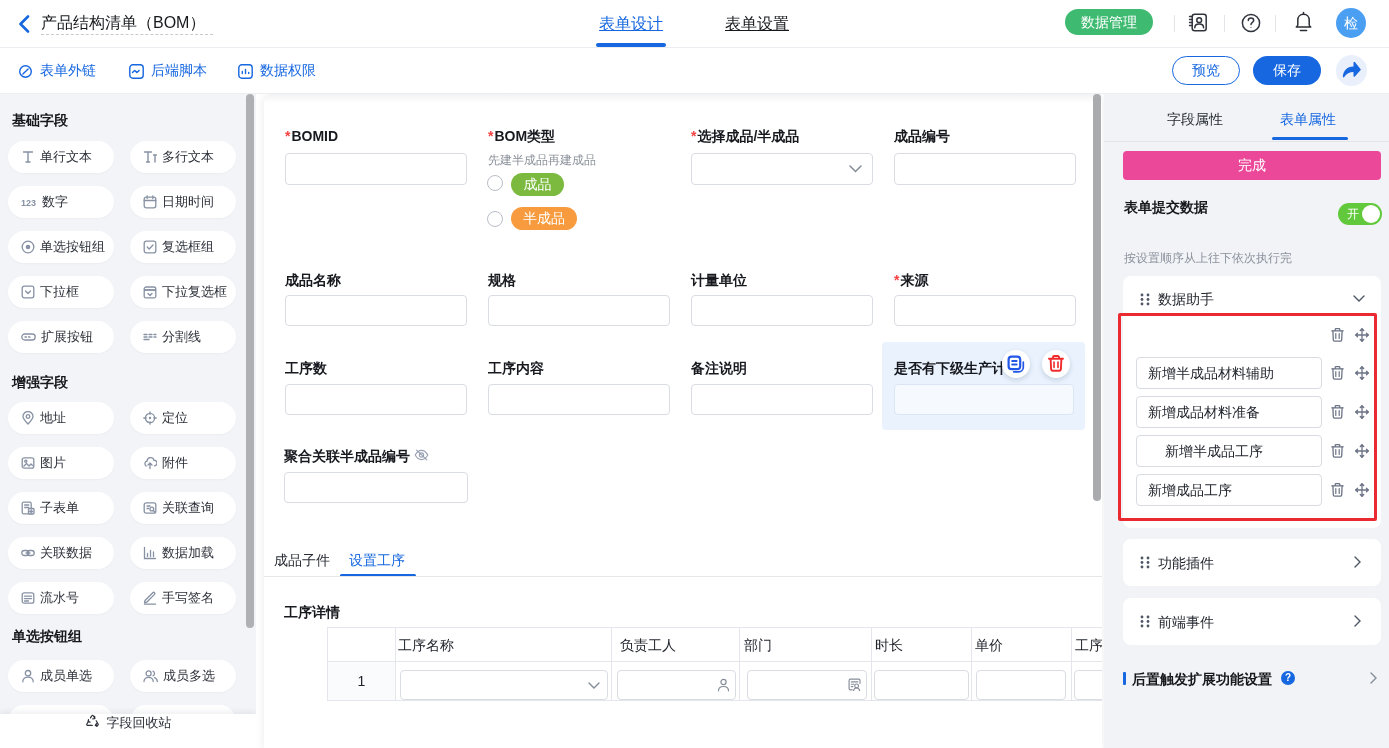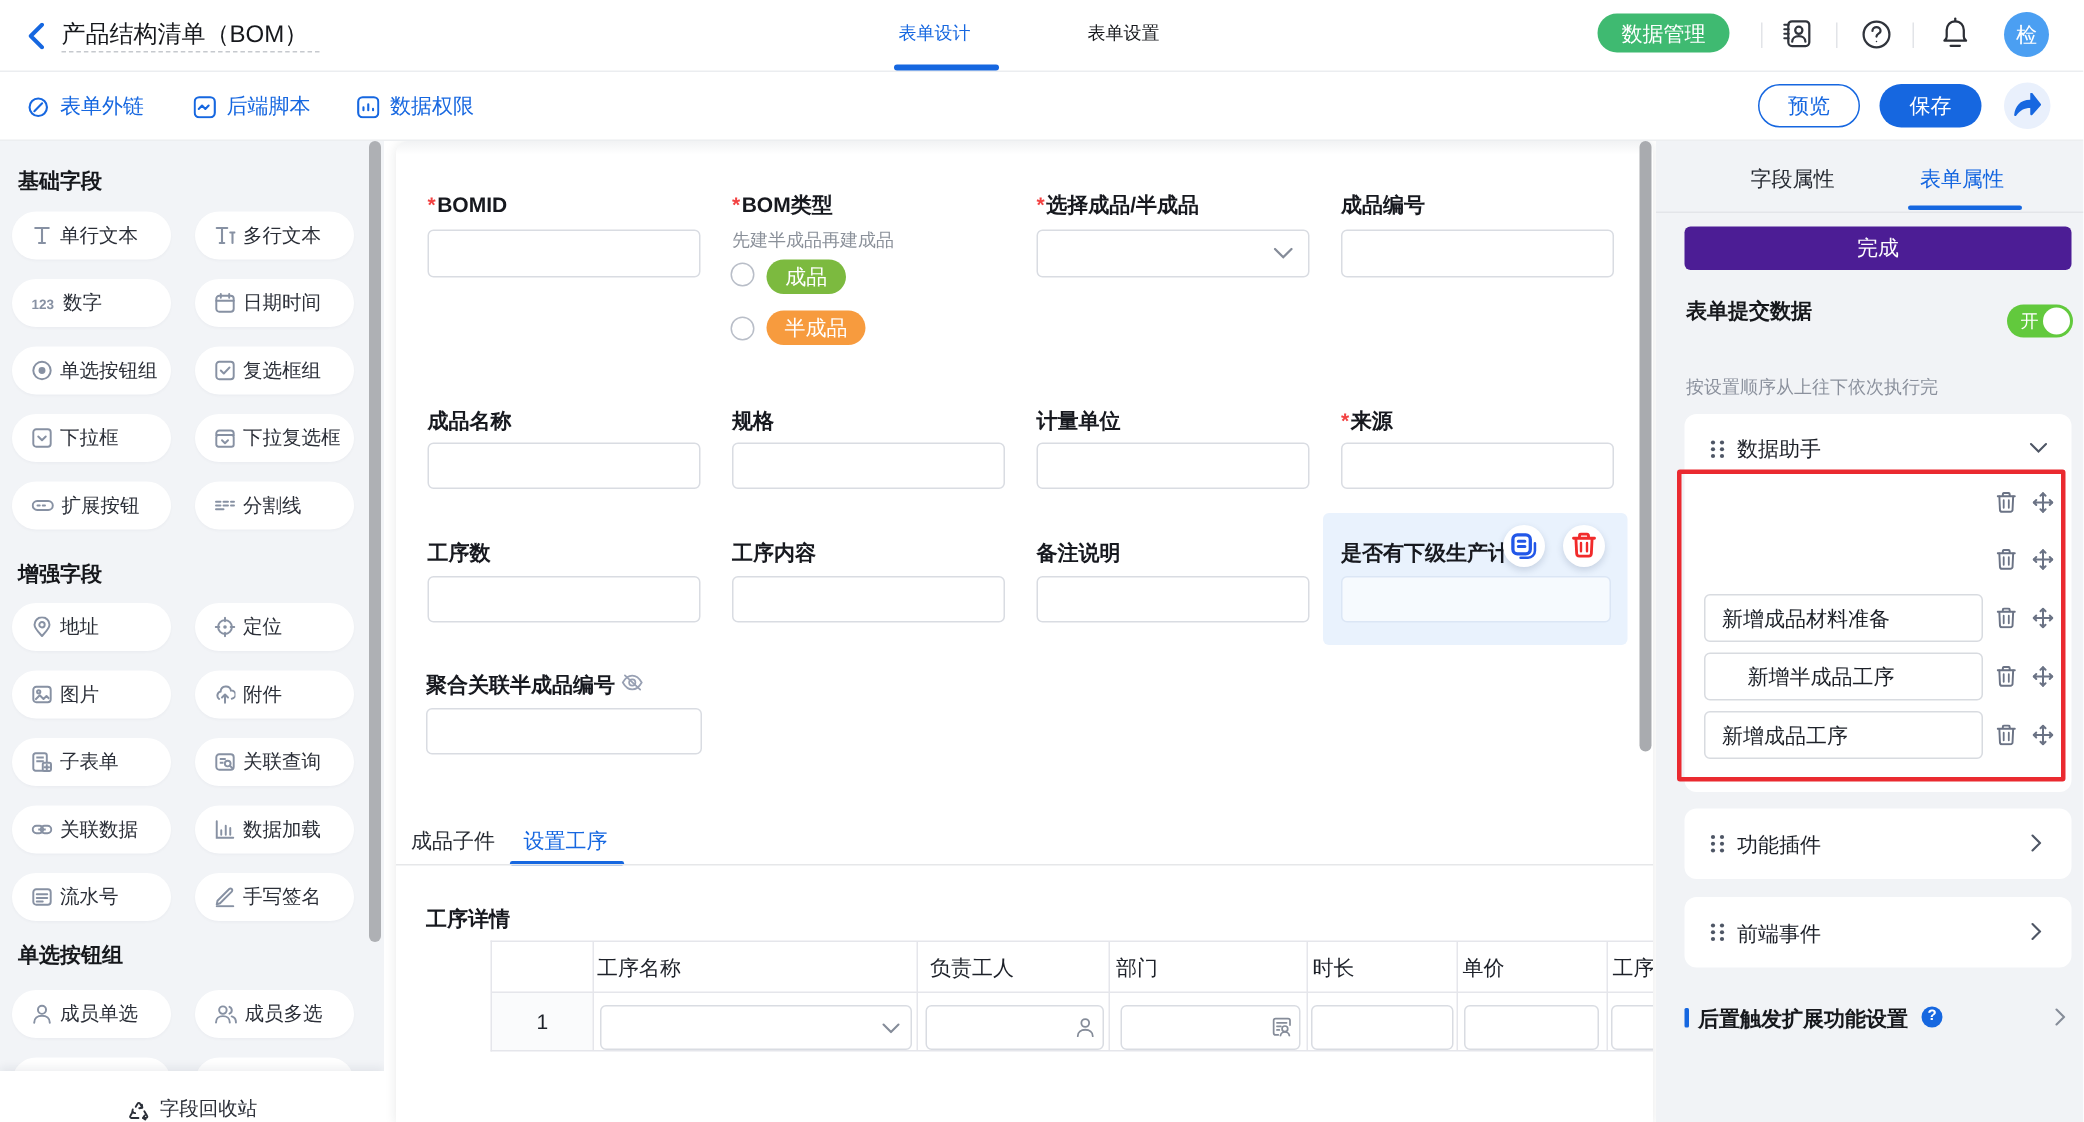--- a/index.html
+++ b/index.html
@@ -3,51 +3,51 @@
 <meta charset="utf-8">
 <style>
 * { margin:0; padding:0; box-sizing:border-box; }
 html,body { width:1389px; height:748px; overflow:hidden; }
 body { font-family:"Liberation Sans", sans-serif; position:relative; background:#fff; color:#17191f; }
 .abs { position:absolute; }
 
 #hdr { position:absolute; left:0; top:0; width:1389px; height:48px; background:#fff; border-bottom:1px solid #ebedf0; z-index:30; }
 #title { position:absolute; left:41px; top:13px; font-size:16px; color:#16181c; }
 #title-dots { position:absolute; left:41px; top:34px; width:172px; border-bottom:1px dashed #c6c9ce; }
-.htab { position:absolute; top:14px; font-size:12px; }
+.htab { position:absolute; top:14px; font-size:16px;text-decoration:underline; }
 #grnbtn { position:absolute; left:1065px; top:9px; width:88px; height:26px; background:#3fba71; border-radius:13px; color:#fff; font-size:14px; text-align:center; line-height:26px; }
 .hdiv { position:absolute; top:15px; width:1px; height:17px; background:#e2e4e8; }
 #avatar { position:absolute; left:1336px; top:8px; width:30px; height:30px; border-radius:50%; background:#4b9ff2; color:#fff; font-size:14px; text-align:center; line-height:30px; }
 
 #tbar { position:absolute; left:0; top:48px; width:1389px; height:46px; background:#fff; border-bottom:1px solid #eceef0; z-index:25; }
 .tlink { position:absolute; top:13px; height:20px; font-size:14px; color:#1667e0; display:flex; align-items:center; }
 .tlink svg { margin-right:7px; }
 #btn-preview { position:absolute; left:1172px; top:8px; width:68px; height:29px; border:1px solid #1667e0; border-radius:15px; color:#1667e0; font-size:14px; text-align:center; line-height:27px; background:#fff; }
 #btn-save { position:absolute; left:1253px; top:8px; width:68px; height:29px; border-radius:15px; color:#fff; font-size:14px; text-align:center; line-height:29px; background:#1667e0; }
 #btn-share { position:absolute; left:1336px; top:7px; width:31px; height:31px; border-radius:50%; background:#e9f0fc; }
 
 #lsb { position:absolute; left:0; top:94px; width:256px; height:654px; background:#f2f4f7; overflow:hidden; }
 .sechd { position:absolute; left:12px; font-size:14px; font-weight:bold; color:#16181c; }
 .pill { position:absolute; width:106px; height:32px; background:#fff; border-radius:16px; display:flex; align-items:center; font-size:13px; color:#2b2f38; box-shadow:0 1px 2px rgba(30,40,60,0.03); }
 .pill svg { margin-left:13px; margin-right:5px; flex:none; }
 .pill span { white-space:nowrap; }
 .c1 { left:8px; } .c2 { left:130px; }
-#lsb-foot { position:absolute; left:0; top:620px; width:256px; height:34px; background:#fff; box-shadow:0 -2px 6px rgba(30,40,60,0.08); display:flex; align-items:flex-end; justify-content:center; font-size:13px; color:#2b2f38; }
+#lsb-foot { position:absolute; left:0; top:620px; width:256px; height:34px; background:#fff; box-shadow:0 -2px 6px rgba(30,40,60,0.08); display:flex; align-items:flex-start; justify-content:center; font-size:13px; color:#2b2f38; }
 #lsb-scroll { position:absolute; left:246px; top:0px; width:8px; height:534px; background:#aeb0b4; border-radius:4px; }
 
 #cv { position:absolute; left:256px; top:94px; width:848px; height:654px; background:#fff; }
 #card { position:absolute; left:8px; top:0; width:838px; height:654px; background:#fff; border-radius:8px 4px 0 0; box-shadow:0 1px 8px rgba(31,35,41,0.10); overflow:hidden; }
 #cv-scroll { position:absolute; left:837px; top:0px; width:8px; height:407px; background:#a9abaf; border-radius:4px; z-index:9; }
 .flabel { position:absolute; font-size:14px; font-weight:bold; color:#17191f; white-space:nowrap; }
 .star { color:#f24242; margin-right:1px; }
 .finput { position:absolute; width:182px; height:32px; background:#fff; border:1px solid #d9dce2; border-radius:4px; }
 
 #rp { position:absolute; left:1104px; top:94px; width:285px; height:654px; background:#f1f3f6; }
 .rtab { position:absolute; top:17px; font-size:14px; }
-#rp-done { position:absolute; left:19px; top:57px; width:258px; height:29px; background:#4c1d95; border-radius:4px; color:#fff; font-size:14px; text-align:center; line-height:29px; }
+#rp-done { position:absolute; left:19px; top:57px; width:258px; height:29px; background:#ec4899; border-radius:4px; color:#fff; font-size:14px; text-align:center; line-height:29px; }
 .rcard { position:absolute; left:19px; width:258px; background:#fff; border-radius:8px; }
 .ritem { position:absolute; left:32px; width:186px; height:32px; background:#fff; border:1px solid #d8dbe0; border-radius:4px; font-size:14px; color:#1d2129; line-height:30px; padding-left:11px; }
 </style>
 </head>
 <body>
 
 <div id="hdr">
   <svg class="abs" style="left:18px;top:15px" width="12" height="18" viewBox="0 0 12 18">
       <path d="M10 1.5 L2.5 9 L10 16.5" fill="none" stroke="#1667e0" stroke-width="2.6" stroke-linecap="round" stroke-linejoin="round"></path>
     </svg>
@@ -414,20 +414,21 @@
       <circle cx="2" cy="6.5" r="1.4"></circle>
       <circle cx="8" cy="6.5" r="1.4"></circle>
       <circle cx="2" cy="11" r="1.4"></circle>
       <circle cx="8" cy="11" r="1.4"></circle>
     </svg>
   <div class="abs" style="left:54px;top:197px;font-size:14px;color:#1d2129;">数据助手</div>
   <svg class="abs" style="left:249px;top:201px" width="12" height="7" viewBox="0 0 12 7" fill="none" stroke="#4e5665" stroke-width="1.4" stroke-linecap="round">
       <path d="M1 1 l5 5 5-5"></path>
     </svg>
   <div class="abs" style="left:14px;top:219px;width:259px;height:208px;border:3px solid #ea2a30;border-radius:2px;"></div>
+  <div class="ritem" style="top:263px;">新增半成品材料辅助</div>
   <div class="ritem" style="top:302px;">新增成品材料准备</div>
   <div class="ritem" style="top:341px;padding-left:28px;">新增半成品工序</div>
   <div class="ritem" style="top:380px;">新增成品工序</div>
   <svg class="abs" style="left:227px;top:234px" width="13" height="14" viewBox="0 0 13 14" fill="none" stroke="#6b7385" stroke-width="1.3">
       <path d="M0.8 2.8 h11.4 M4.2 2.6 v-1 a1 1 0 0 1 1-1 h2.6 a1 1 0 0 1 1 1 v1" stroke-linecap="round"></path>
       <path d="M1.9 3 l0.4 8.8 a1.4 1.4 0 0 0 1.4 1.4 h5.6 a1.4 1.4 0 0 0 1.4-1.4 L11.1 3" stroke-linecap="round" stroke-linejoin="round"></path>
       <path d="M4.8 5.5 v5 M8.2 5.5 v5" stroke-linecap="round" stroke-width="1.2"></path>
     </svg>
   <svg class="abs" style="left:251px;top:234px" width="14" height="14" viewBox="0 0 14 14" fill="none" stroke="#6b7385" stroke-width="1.3" stroke-linecap="round" stroke-linejoin="round">
       <path d="M7 0.8 v12.4 M0.8 7 h12.4"></path>

